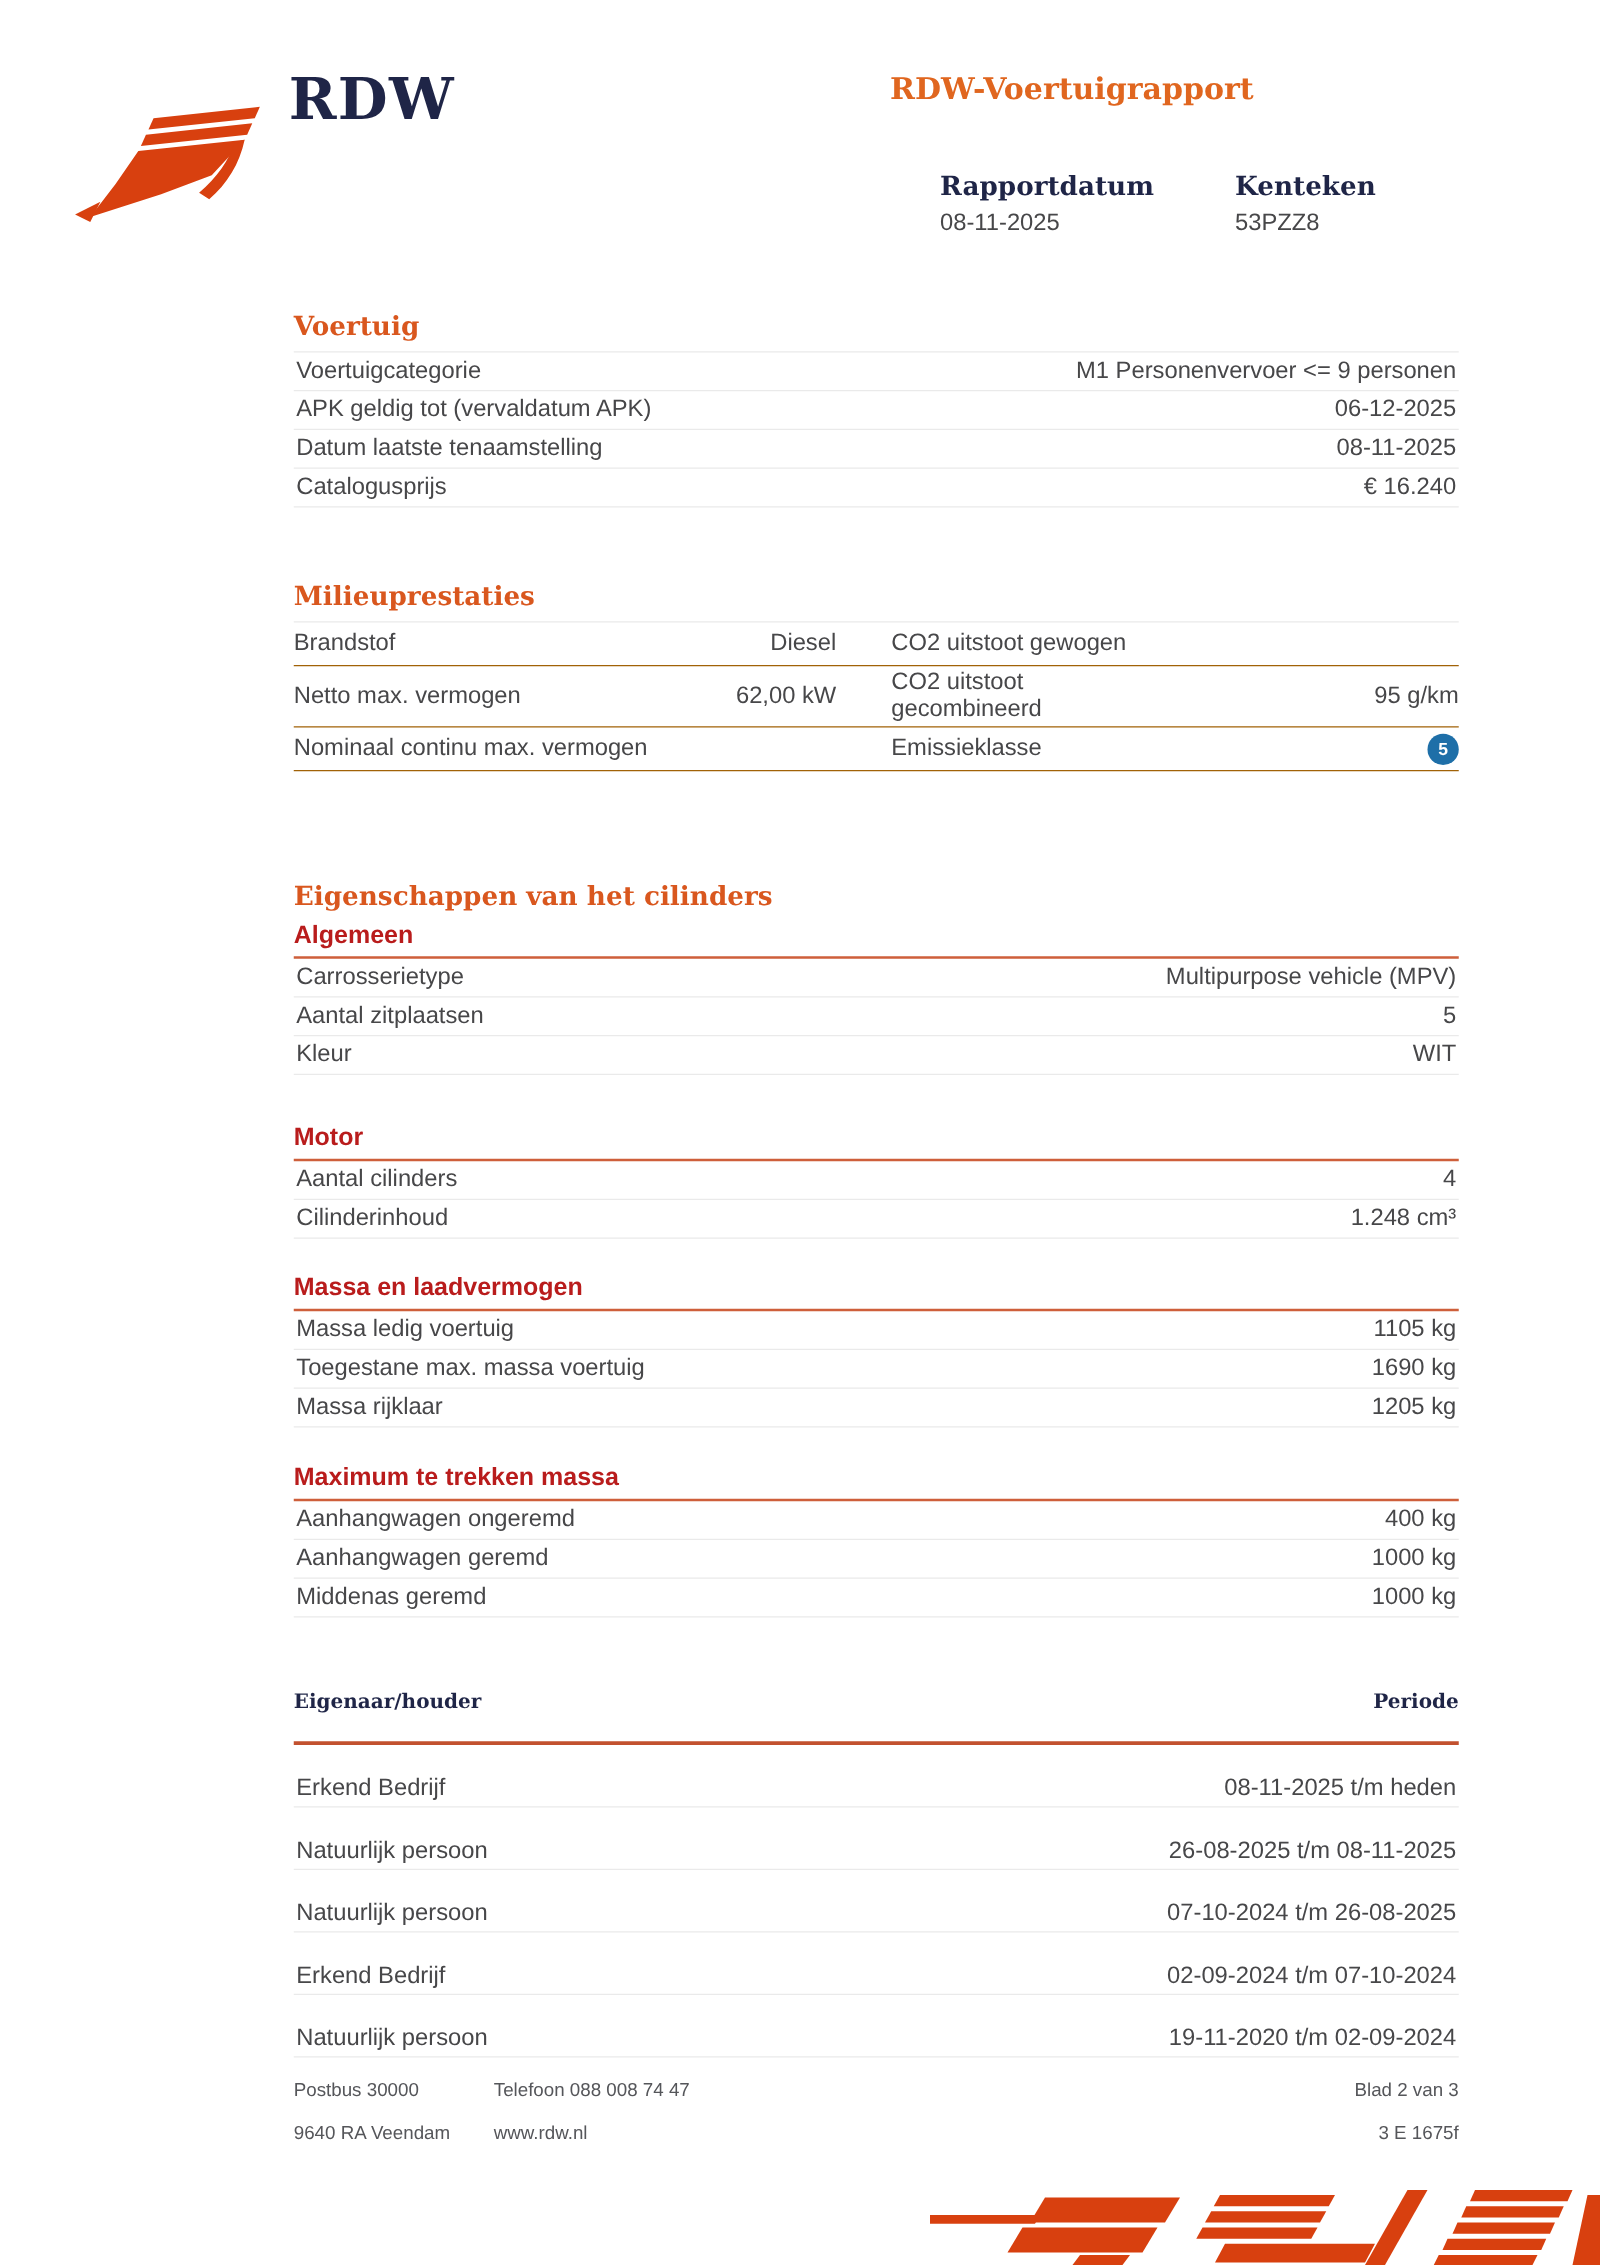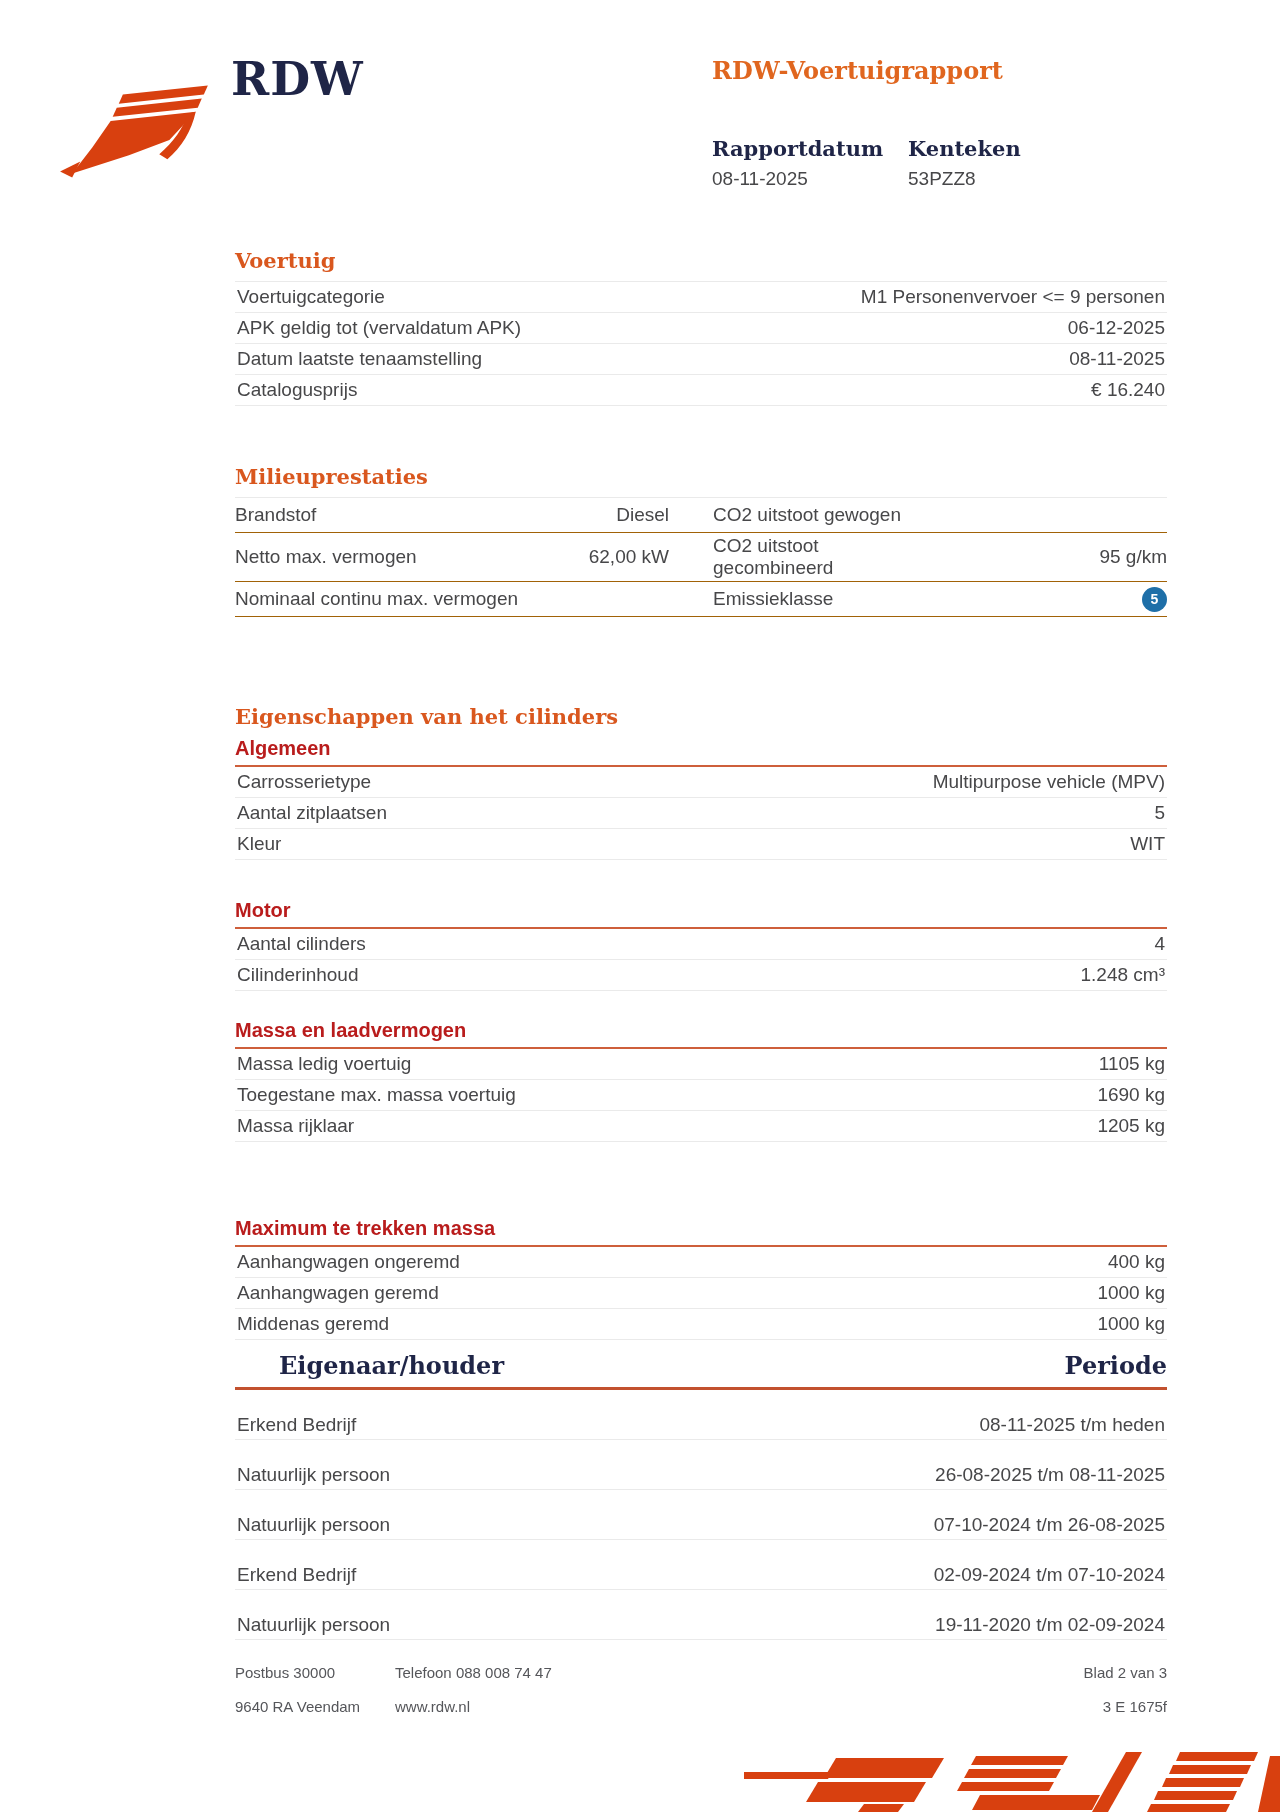--- a/index.html
+++ b/index.html
@@ -18,21 +18,21 @@
     position:absolute; left:231px; top:52px;
     font-family:"DejaVu Serif", serif; font-weight:bold;
     font-size:46px; color:#1F2547; letter-spacing:1px;
   }
   .doc-title {
     position:absolute; left:712px; top:56px;
     font-family:"DejaVu Serif", serif; font-weight:bold;
     font-size:24px; color:#E0661F;
   }
   .header-meta { position:absolute; left:712px; top:136px; display:flex; }
-  .meta-col { min-width:196px; }
+  .meta-col { min-width:196px;margin-left:40px; }
   .meta-label {
     font-family:"DejaVu Serif", serif; font-weight:bold;
     font-size:21px; color:#1F2547;
   }
   .meta-value { margin-top:7px; font-size:19px; color:#474749; }
 
   
   .section { position:absolute; left:235px; width:932px; }
   .sec-heading {
     font-family:"DejaVu Serif", serif; font-weight:bold;
@@ -70,21 +70,21 @@
     width:25px; height:25px; border-radius:50%;
     background:#1E6FA8; color:#ffffff;
     font-size:14px; font-weight:bold;
     display:flex; align-items:center; justify-content:center;
   }
 
   
   .owners-head {
     display:flex; justify-content:space-between; align-items:flex-end;
     font-family:"DejaVu Serif", serif; font-weight:bold;
-    font-size:24px; color:#1F2547; padding-bottom:7px;margin-left:44px;
+    font-size:16px; color:#1F2547; padding-bottom:23px;
   }
   .owners-rows { border-top:3px solid #C2512F; }
   .owners-rows .kv-row { min-height:30px;margin-top:20px; }
 
   
   .footer {
     position:absolute; left:235px; top:1664px; width:932px;
     font-size:15px; color:#55565A;
     display:flex;
   }
@@ -216,21 +216,21 @@
         <span class="lbl">Toegestane max. massa voertuig</span>
         <span class="val">1690 kg</span>
       </div>
       <div class="kv-row">
         <span class="lbl">Massa rijklaar</span>
         <span class="val">1205 kg</span>
       </div>
     </div>
   </div>
 
-  <div class="section" style="top:1217px">
+  <div class="section" style="top:1171px">
     <div class="sub-title">Maximum te trekken massa</div>
     <div class="sub-rows">
       <div class="kv-row">
         <span class="lbl">Aanhangwagen ongeremd</span>
         <span class="val">400 kg</span>
       </div>
       <div class="kv-row">
         <span class="lbl">Aanhangwagen geremd</span>
         <span class="val">1000 kg</span>
       </div>

